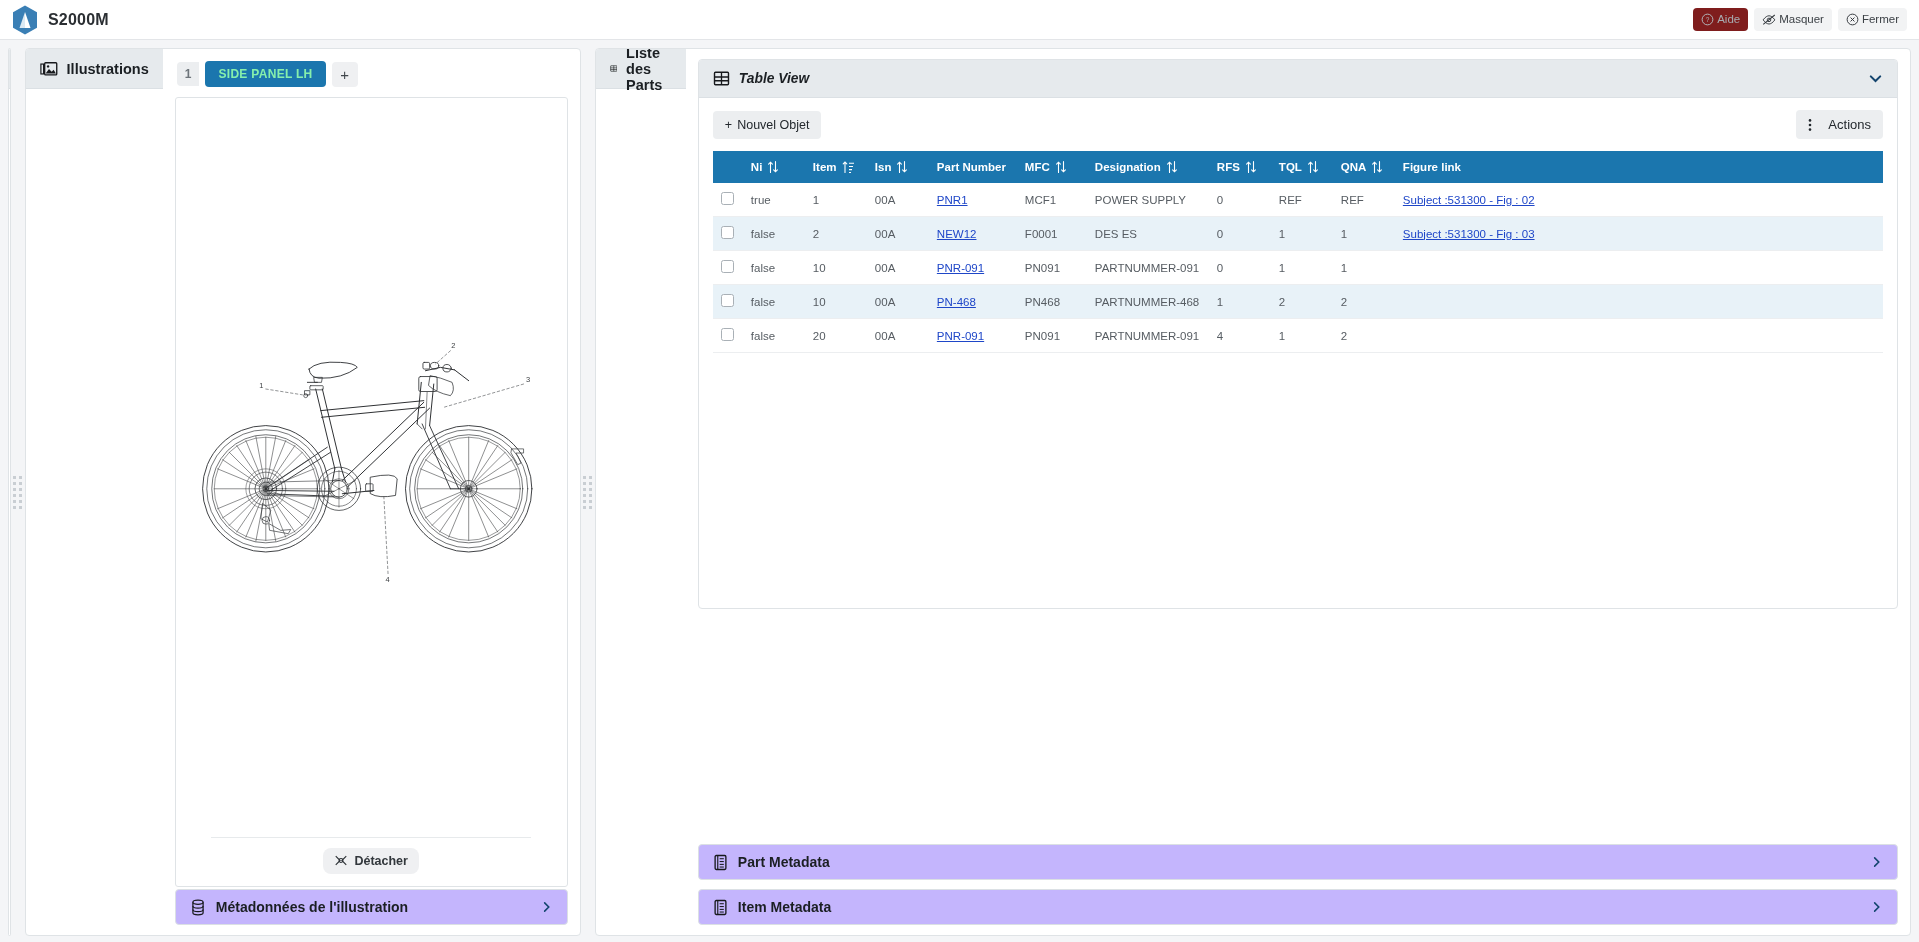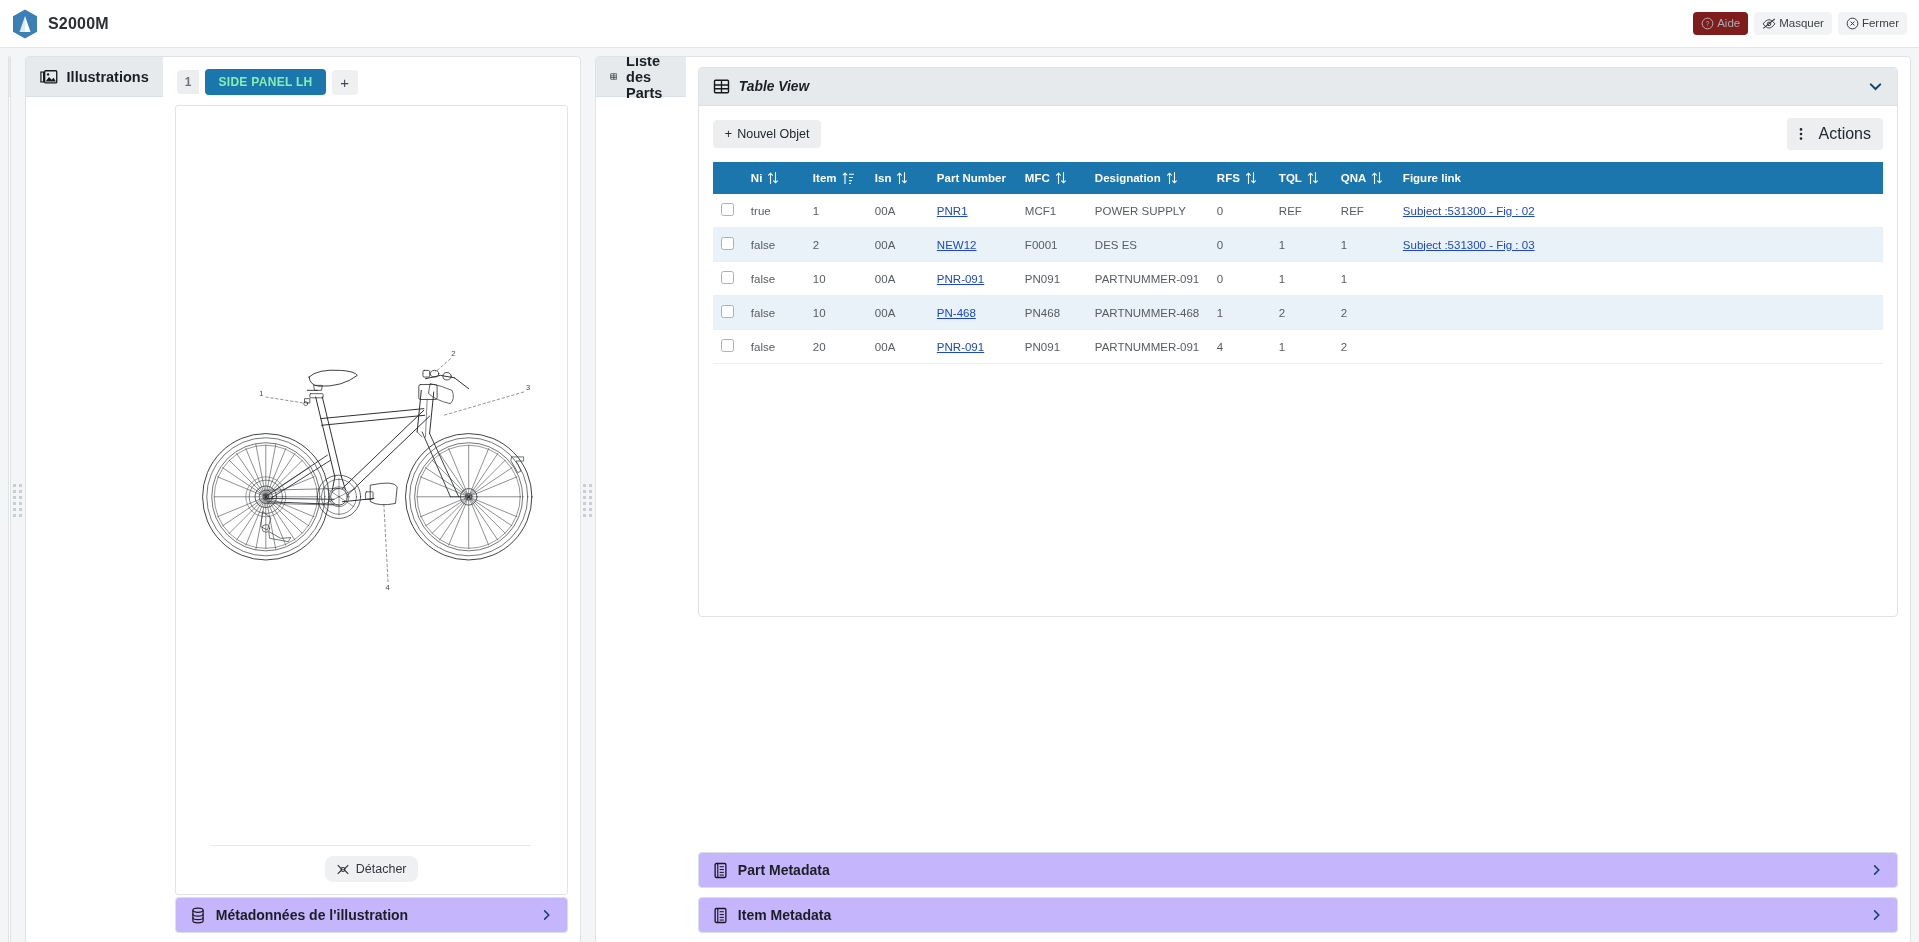--- a/index.html
+++ b/index.html
@@ -6,21 +6,21 @@
   html, body {
     width: 1919px; height: 942px;
     background: #f4f5f7;
     font-family: "Liberation Sans", sans-serif;
     overflow: hidden;
     color: #212529;
   }
 
   
   .topbar {
-    height: 48px; background: #ffffff;
+    height: 40px; background: #ffffff;
     border-bottom: 1px solid #e3e5e8;
     display: flex; align-items: center;
     padding: 0 12px; position: relative;
   }
   .brand { display: flex; align-items: center; gap: 10px; }
   .brand-logo { width: 26px; height: 30px; display:block; }
   .brand-title { font-size: 16px; font-weight: 600; color: #2b2f33; letter-spacing: .2px; }
   .topbar-actions { margin-left: auto; display: flex; align-items: center; gap: 6px; }
   .tb-btn {
     display: flex; align-items: center; gap: 3px;
@@ -111,36 +111,37 @@
     flex: 1 1 auto; border: 1px solid #dfe3e6; border-radius: 3px; background: #fff;
     display: flex; flex-direction: column; align-items: center; justify-content: center;
     position: relative; overflow: hidden;
   }
   .illu-svg-wrap { flex: 1 1 auto; display:flex; align-items:center; justify-content:center; width:100%; }
   .illu-bottom { width: 100%; display:flex; flex-direction:column; align-items:center; }
   .illu-divider { width: 82%; height: 1px; background: #e7eaec; margin-bottom: 10px; }
   .detach-btn {
     background: #eff0f2; border: none; border-radius: 8px;
     font-size: 12.5px; color: #32373c; padding: 6px 11px; margin-bottom: 12px;
-    display: flex; align-items: flex-end; gap: 6px; cursor: pointer;
+    display: flex; align-items: flex-start; gap: 6px; cursor: pointer;
     font-family: "Liberation Sans", sans-serif;
+    font-weight: bold;
   }
 
   
   .tv-card { flex: 0 0 auto; }
   .tv-body { padding: 12px 14px 10px 14px; display:flex; flex-direction:column; height: 510px;}
   .tv-toolbar { display: flex; align-items: center; margin-bottom: 12px; }
   .btn-new {
     background: #eceef0; border: none; border-radius: 4px; padding: 7px 12px;
     font-size: 12.5px; color: #23282d; cursor: pointer; display:flex; align-items:center; gap:5px;
     font-family: "Liberation Sans", sans-serif;
   }
   .btn-actions {
     margin-left: auto; background: #eceef0; border: none; border-radius: 4px;
-    padding: 7px 12px; font-size: 16px; color: #23282d; cursor: pointer;
+    padding: 7px 12px; font-size: 13px; color: #23282d; cursor: pointer;
     display:flex; align-items:center; gap:16px; font-family: "Liberation Sans", sans-serif;
   }
   table.parts { width: 100%; border-collapse: collapse; table-layout: fixed; }
   table.parts thead th {
     background: #1b76ae; color: #fff; font-size: 11.5px; font-weight: 700;
     text-align: left; padding: 9px 6px 9px 8px; white-space: nowrap;
     vertical-align: middle;
   }
   .th-inner { display: flex; align-items: center; gap: 5px; }
   table.parts tbody td {

